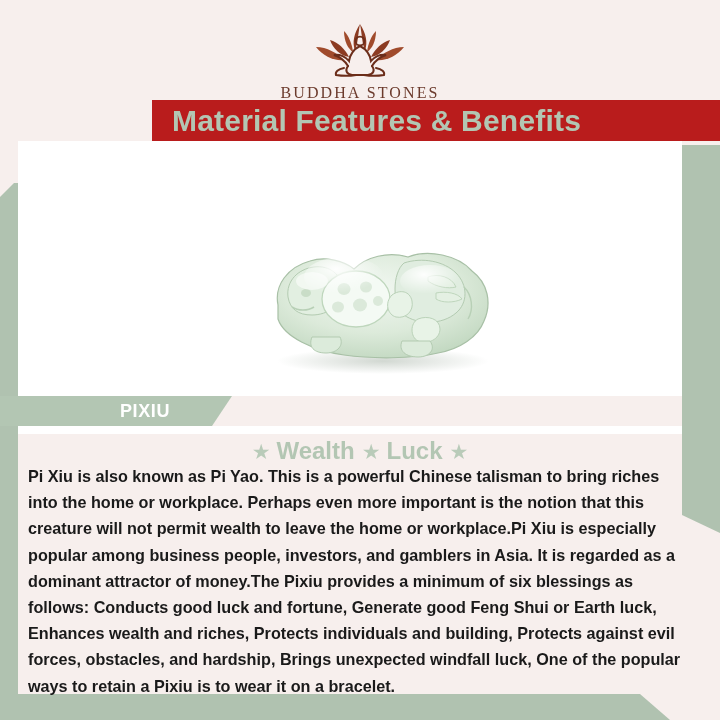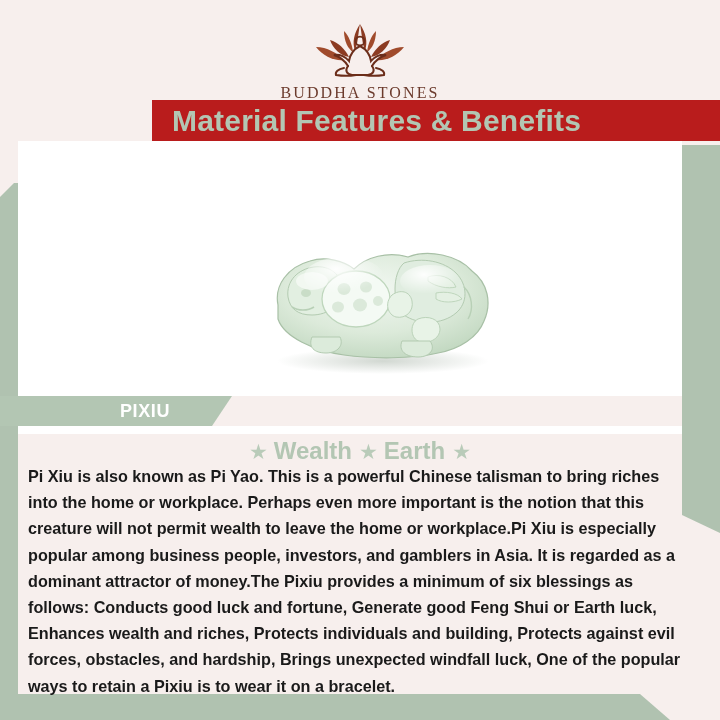--- a/index.html
+++ b/index.html
@@ -202,20 +202,20 @@
 </div>
 <div class="banner-white-strip"></div>
 
 <div class="benefits">
   <span class="benefit-item">
     <span class="star">★</span>
     <span class="benefit-label">Wealth</span>
   </span>
   <span class="benefit-item">
     <span class="star">★</span>
-    <span class="benefit-label">Earth</span>
+    <span class="benefit-label">Luck</span>
   </span>
   <span class="benefit-item">
     <span class="star">★</span>
   </span>
 </div>
 
 <div class="body-copy">Pi Xiu is also known as Pi Yao. This is a powerful Chinese talisman to bring riches into the home or workplace. Perhaps even more important is the notion that this creature will not permit wealth to leave the home or workplace.Pi Xiu is especially popular among business people, investors, and gamblers in Asia. It is regarded as a dominant attractor of money.The Pixiu provides a minimum of six blessings as follows: Conducts good luck and fortune, Generate good Feng Shui or Earth luck, Enhances wealth and riches, Protects individuals and building, Protects against evil forces, obstacles, and hardship, Brings unexpected windfall luck, One of the popular ways to retain a Pixiu is to wear it on a bracelet.</div>
 
 </body></html>

